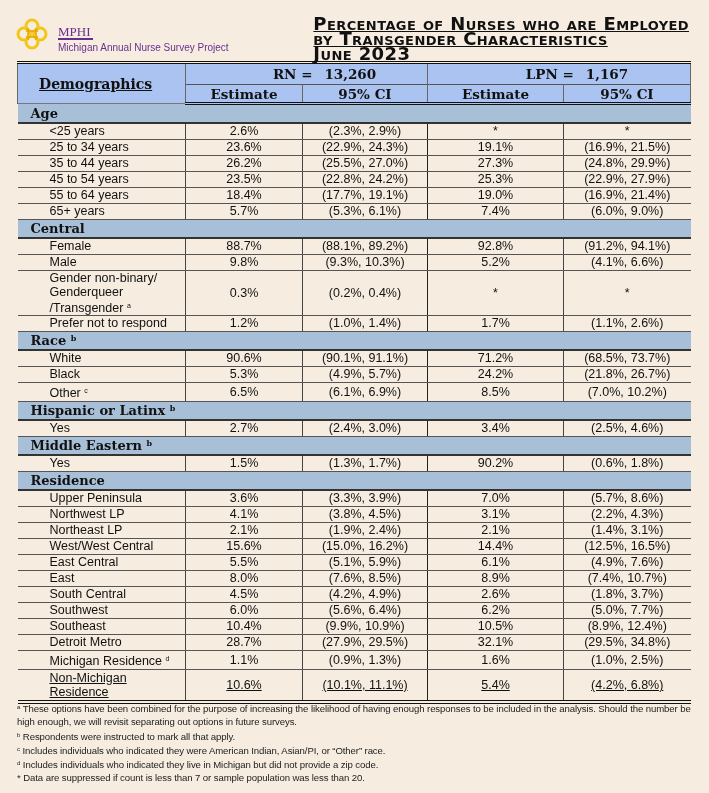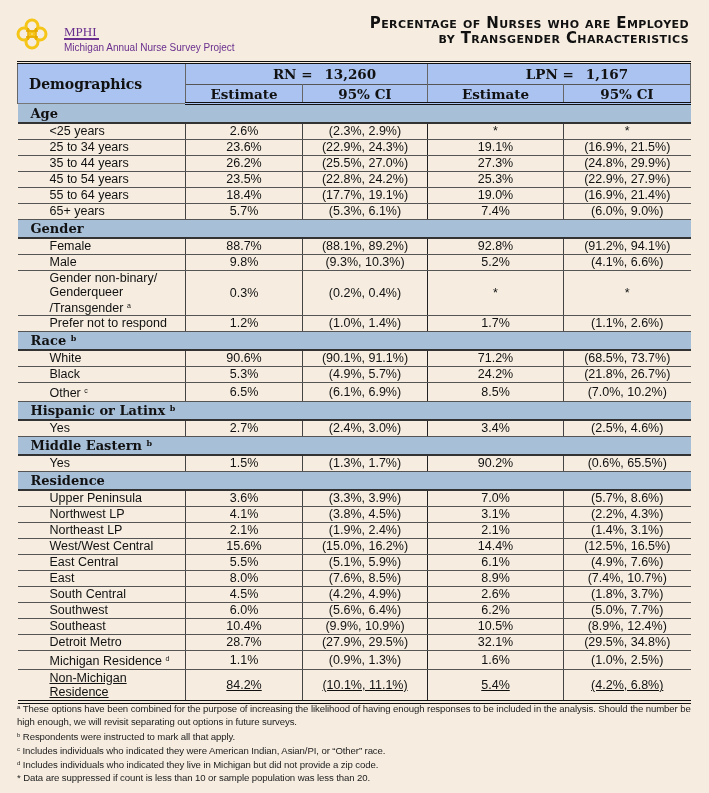--- a/index.html
+++ b/index.html
@@ -11,39 +11,40 @@
     overflow: hidden;
     color: #111;
   }
   .logo {
     position: absolute; left: 16px; top: 18px;
     display: flex; align-items: flex-start;
   }
   .logo-mark {
     width: 32px; height: 32px; position: relative;
   }
-  .logo-text { margin-left: 16px; margin-top: 4px; }
+  .logo-text { margin-left: 10px; margin-top: 4px; }
   .logo-mphi {
     font-family: "Liberation Serif", serif;
     color: #6a2f8e; font-size: 13px; line-height: 13px;
     border-bottom: 2px solid #6a2f8e;
     display: inline-block; padding-right: 2px;
   }
   .logo-sub {
     font-family: "Liberation Sans", sans-serif;
     color: #6a2f8e; font-size: 10px; line-height: 13px; margin-top: 1px;
     white-space: nowrap;
   }
   .title {
     position: absolute; right: 20px; top: 16px;
-    text-align: right;
+    text-align: left;
     font-family: "DejaVu Sans", sans-serif;
     font-weight: bold; font-variant: small-caps;
-    font-size: 15px; line-height: 15px; letter-spacing: 0.4px;
+    font-size: 18px; line-height: 15px; letter-spacing: 0.4px;
     color: #111;
+    text-decoration: underline;
   }
   table.data {
     position: absolute; left: 17px; top: 61px;
     width: 673px;
     border-collapse: collapse;
     table-layout: fixed;
     font-size: 12.5px;
   }
   table.data col.c0 { width: 168px; }
   table.data col.c1 { width: 117px; }
@@ -54,21 +55,21 @@
     background: #aac3f0;
     font-family: "DejaVu Serif", serif;
     font-weight: bold; font-size: 13.5px;
     color: #111;
     border-left: 1px solid #666;
     border-right: 1px solid #666;
     padding: 0;
   }
   .hdr1 th { height: 20px; border-top: 3px double #111; }
   .hdr2 th { height: 17px; border-top: 1px solid #555; border-bottom: 3px double #111; text-align: center; }
-  .hdr th.demo { text-align: left; padding-left: 11px; font-size: 14px; }
+  .hdr th.demo { text-align: left; padding-left: 21px; font-size: 14px; text-decoration: underline; }
   .n-cell { text-align: center; }
   .n-cell .n-label { margin-right: 12px; margin-left: 36px; }
   .sec td {
     background: #a8bfd8;
     font-family: "DejaVu Serif", serif; font-weight: bold;
     font-size: 13px; height: 17px; padding: 0 0 0 13px;
     border-top: 1px solid #777; border-bottom: 2px solid #333;
   }
   .sec sup { font-size: 8px; vertical-align: 4px; font-weight: bold; }
   .row td {
@@ -113,20 +114,21 @@
   </div>
   <div class="logo-text">
     <div class="logo-mphi">MPHI</div>
     <div class="logo-sub">Michigan Annual Nurse Survey Project</div>
   </div>
 </div>
 
 <div class="title">
   <div>Percentage of Nurses who are Employed</div>
   <div>by Transgender Characteristics</div>
+  <div>June 2023</div>
 </div>
 
 <table class="data">
   <colgroup>
       <col class="c0">
       <col class="c1">
       <col class="c2">
       <col class="c3">
       <col class="c4">
     </colgroup>
@@ -187,21 +189,21 @@
         <td class="val">(16.9%, 21.4%)</td>
       </tr>
       <tr class="row">
         <td class="lbl"><span>65+ years</span></td>
         <td class="val">5.7%</td>
         <td class="val">(5.3%, 6.1%)</td>
         <td class="val lpn">7.4%</td>
         <td class="val">(6.0%, 9.0%)</td>
       </tr>
       <tr class="sec">
-        <td colspan="5"><span>Gender</span></td>
+        <td colspan="5"><span>Central</span></td>
       </tr>
       <tr class="row">
         <td class="lbl"><span>Female</span></td>
         <td class="val">88.7%</td>
         <td class="val">(88.1%, 89.2%)</td>
         <td class="val lpn">92.8%</td>
         <td class="val">(91.2%, 94.1%)</td>
       </tr>
       <tr class="row">
         <td class="lbl"><span>Male</span></td>
@@ -263,21 +265,21 @@
         <td class="val">(2.5%, 4.6%)</td>
       </tr>
       <tr class="sec">
         <td colspan="5"><span>Middle Eastern</span> <sup>b</sup></td>
       </tr>
       <tr class="row">
         <td class="lbl"><span>Yes</span></td>
         <td class="val">1.5%</td>
         <td class="val">(1.3%, 1.7%)</td>
         <td class="val lpn">90.2%</td>
-        <td class="val">(0.6%, 65.5%)</td>
+        <td class="val">(0.6%, 1.8%)</td>
       </tr>
       <tr class="sec">
         <td colspan="5"><span>Residence</span></td>
       </tr>
       <tr class="row">
         <td class="lbl"><span>Upper Peninsula</span></td>
         <td class="val">3.6%</td>
         <td class="val">(3.3%, 3.9%)</td>
         <td class="val lpn">7.0%</td>
         <td class="val">(5.7%, 8.6%)</td>
@@ -350,27 +352,27 @@
         <td class="val">1.1%</td>
         <td class="val">(0.9%, 1.3%)</td>
         <td class="val lpn">1.6%</td>
         <td class="val">(1.0%, 2.5%)</td>
       </tr>
       <tr class="row two last">
         <td class="lbl">
           <div><span>Non-Michigan</span></div>
           <div><span>Residence</span></div>
         </td>
-        <td class="val">84.2%</td>
+        <td class="val">10.6%</td>
         <td class="val">(10.1%, 11.1%)</td>
         <td class="val lpn">5.4%</td>
         <td class="val">(4.2%, 6.8%)</td>
       </tr>
     </tbody>
 </table>
 
 <div class="footnotes" id="footnotes">
     <div><sup>a</sup> <span>These options have been combined for the purpose of increasing the likelihood of having enough responses to be included in the analysis. Should the number be high enough, we will revisit separating out options in future surveys.</span></div>
     <div><sup>b</sup> <span>Respondents were instructed to mark all that apply.</span></div>
     <div><sup>c</sup> <span>Includes individuals who indicated they were American Indian, Asian/PI, or “Other” race.</span></div>
     <div><sup>d</sup> <span>Includes individuals who indicated they live in Michigan but did not provide a zip code.</span></div>
-    <div><span>*</span> <span>Data are suppressed if count is less than 10 or sample population was less than 20.</span></div>
+    <div><span>*</span> <span>Data are suppressed if count is less than 7 or sample population was less than 20.</span></div>
   </div>
 
 </body></html>

